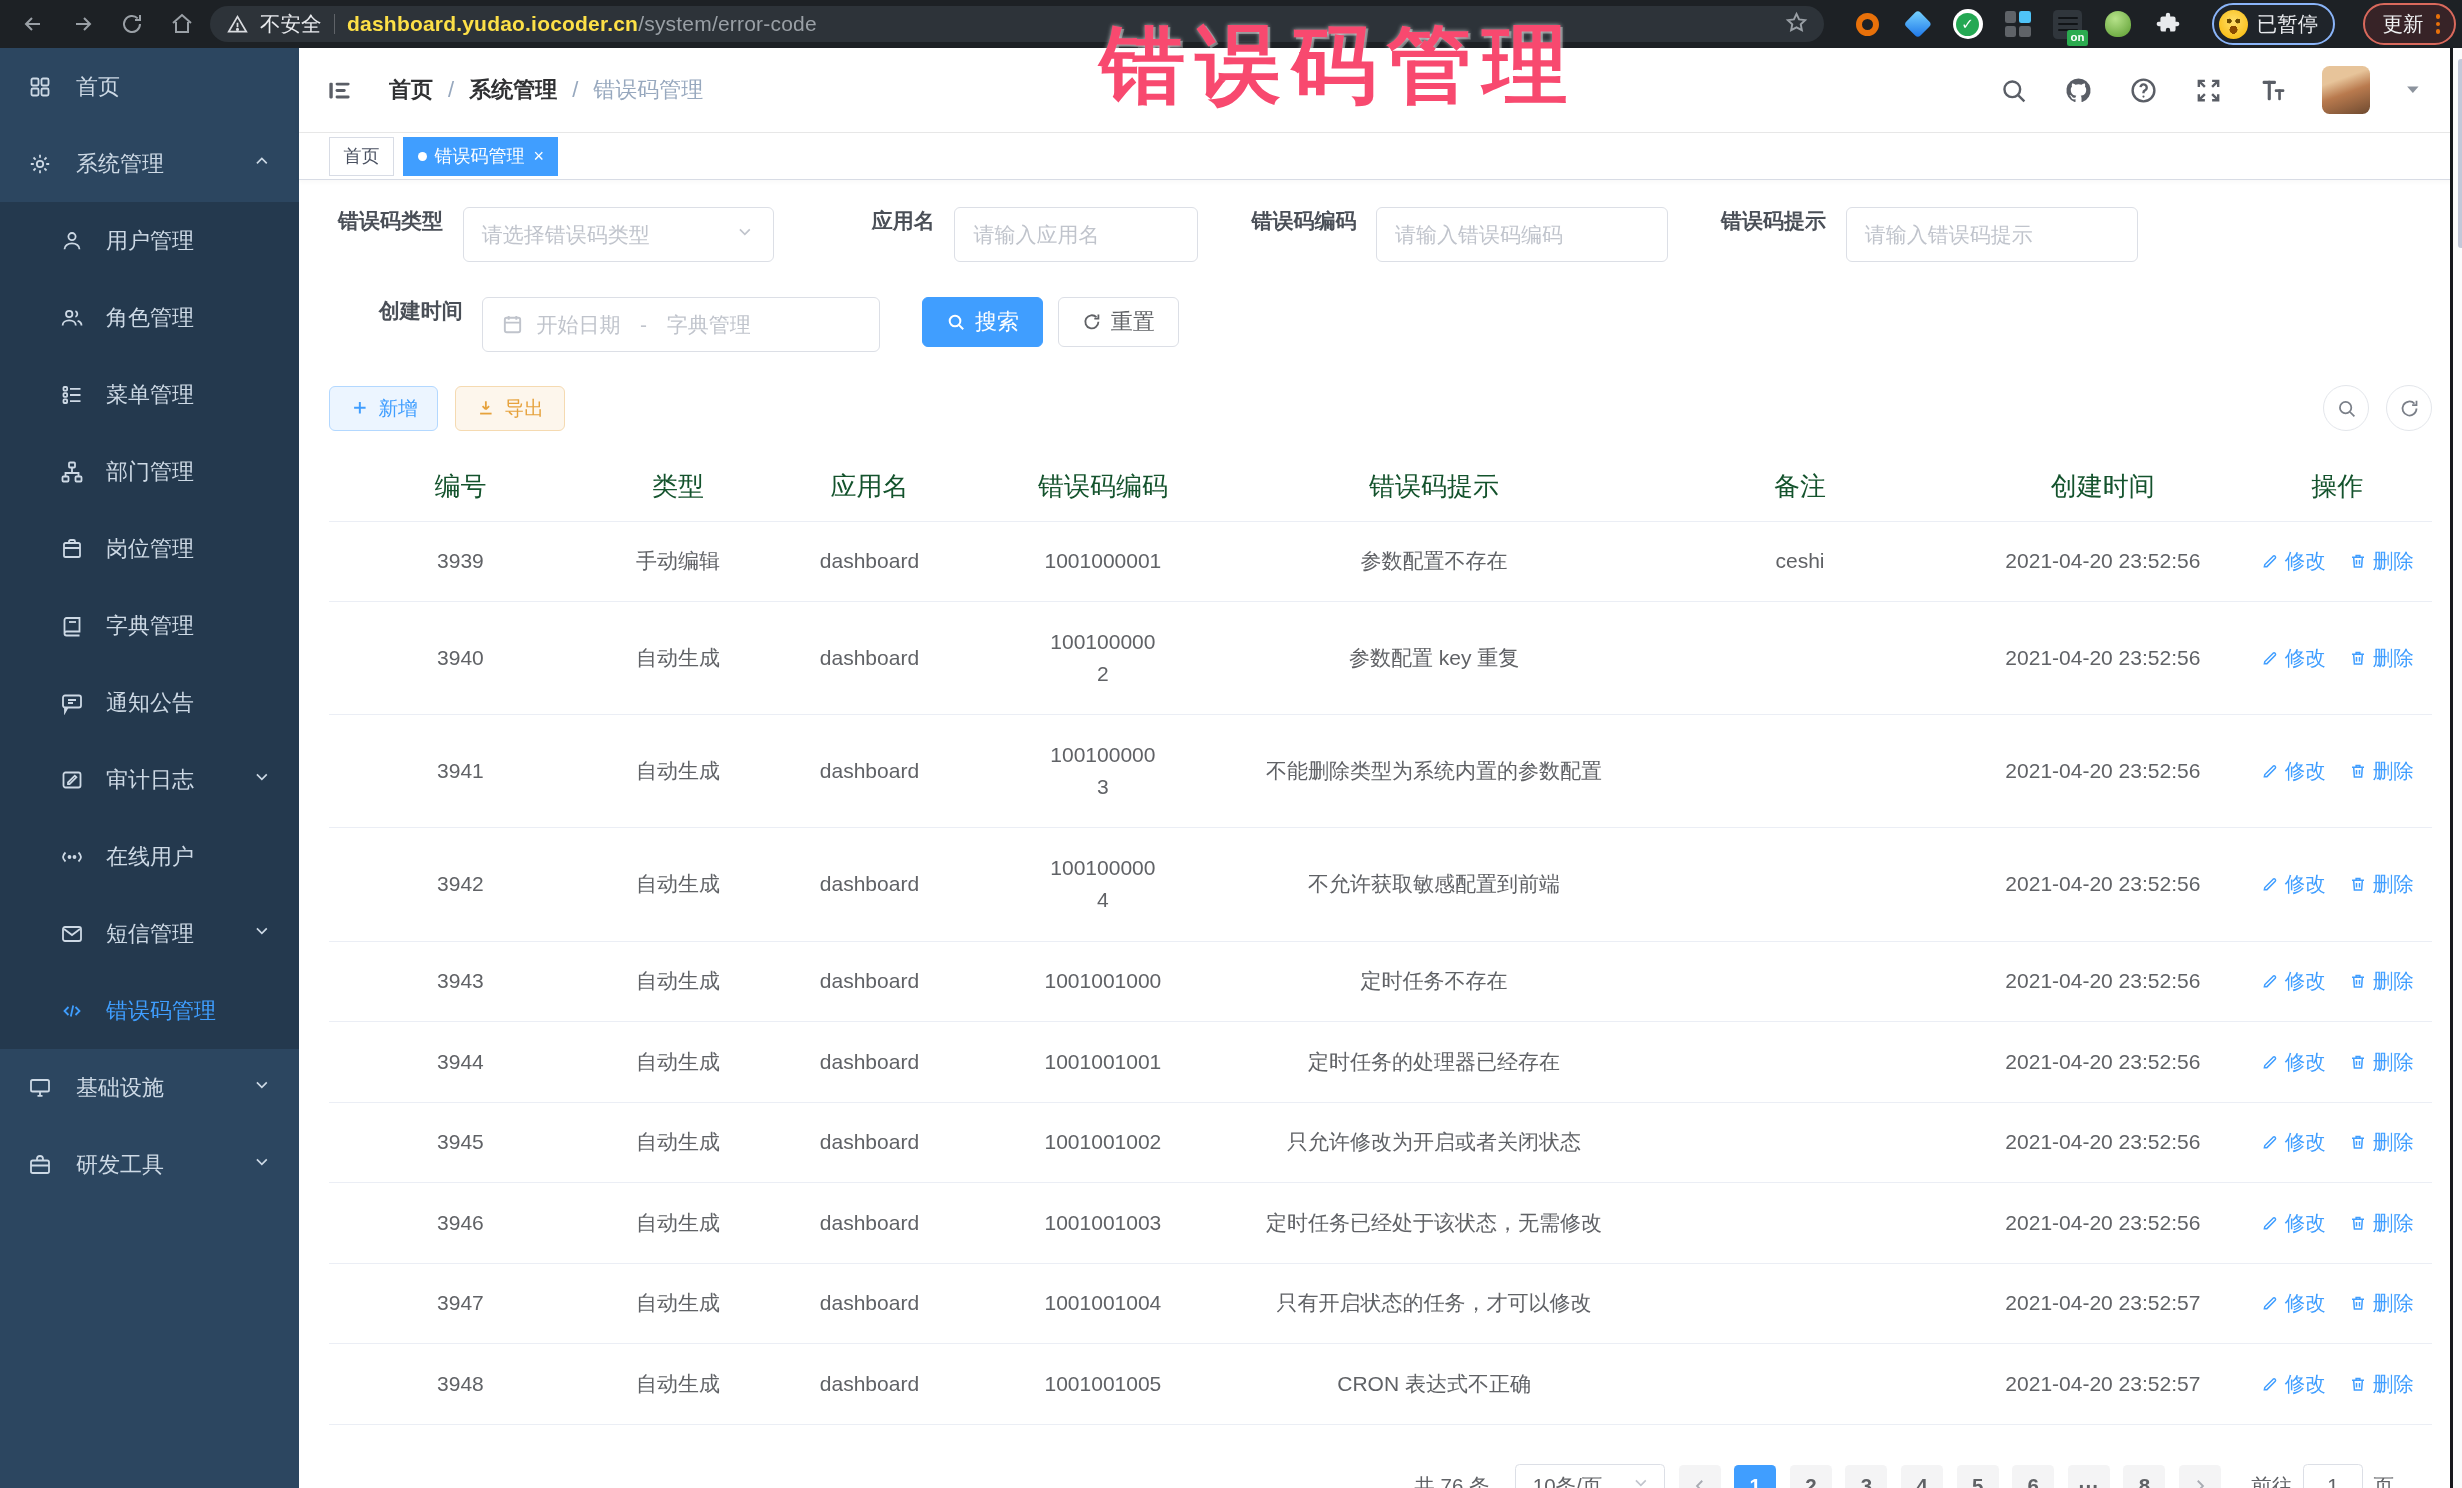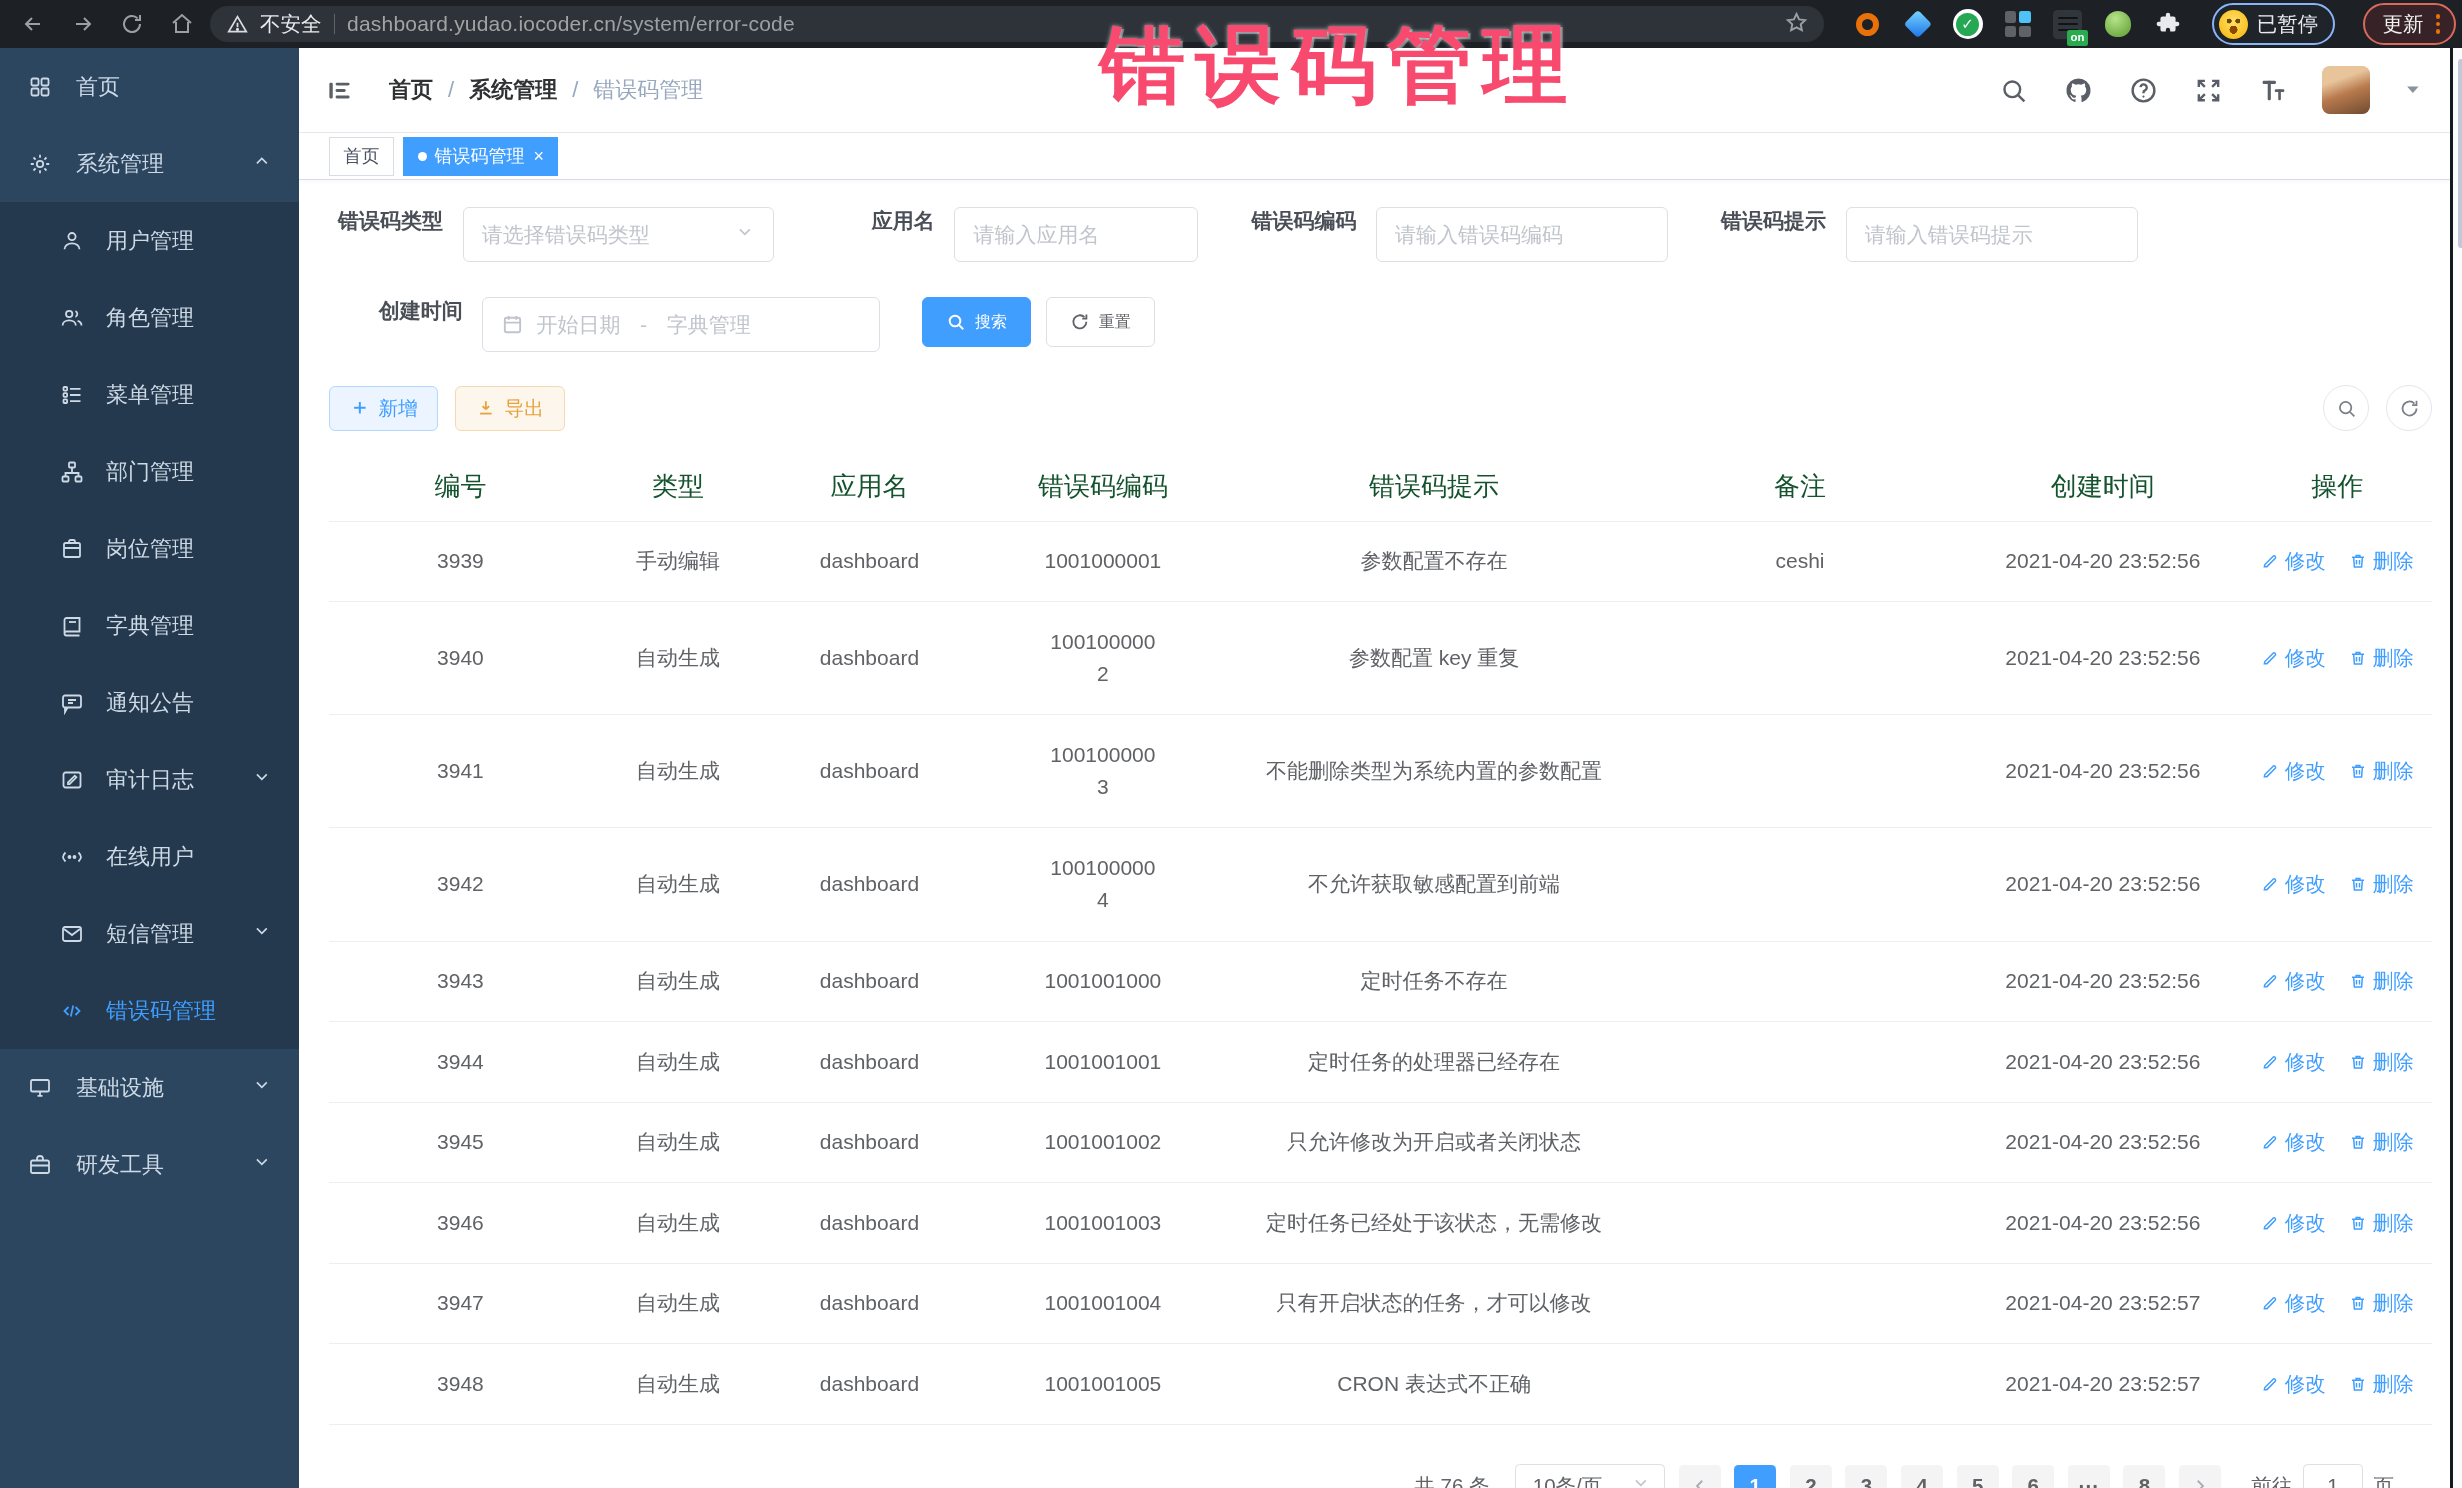--- a/index.html
+++ b/index.html
@@ -10,21 +10,21 @@
   .browser-bar{height:48px;background:#1d2125;display:flex;align-items:center;padding:0 12px;gap:7.6px;box-sizing:border-box;}
   .bnav{width:42px;height:35px;display:flex;align-items:center;justify-content:center;color:#9aa0a6;flex-shrink:0;}
   .bnav svg{width:24px;height:24px;}
   .url-pill{height:36px;flex:0 0 1614px;background:#2d3339;border-radius:19.7px;display:flex;align-items:center;
             padding:0 16.7px;gap:12px;box-sizing:border-box;}
   .url-pill .warn{display:flex;align-items:center;gap:7.6px;color:#dadce0;}
   .url-pill .warn svg{width:21px;height:21px;}
   .sec-label{font-size:20.5px;color:#e8eaed;}
   .url-sep{width:1.5px;height:19.7px;background:#5f6368;}
   .url-text{font-size:21px;letter-spacing:0.2px;white-space:nowrap;}
-  .url-domain{color:#a3a3a3;}
+  .url-domain{color:#fde047;font-weight:bold;}
   .url-path{color:#9aa0a6;}
   .pill-spacer{flex:1;}
   .star{color:#9aa0a6;}
   .star svg{width:23px;height:23px;}
   .ext-row{display:flex;align-items:center;gap:18px;margin-left:19.7px;flex-shrink:0;}
   .ext{width:32px;height:32px;display:flex;align-items:center;justify-content:center;position:relative;}
   .ext-donut{width:23px;height:23px;border:6.8px solid #e8710a;border-radius:50%;box-sizing:border-box;}
   .ext-gem{width:19.7px;height:19.7px;background:linear-gradient(135deg,#7ad6ff,#1a73e8);transform:rotate(45deg);border-radius:3.8px;}
   .ext-check{width:30px;height:30px;background:#fff;border-radius:50%;display:flex;align-items:center;justify-content:center;}
   .ext-check .inner{width:23px;height:23px;background:#24a853;border-radius:50%;color:#fff;display:flex;align-items:center;justify-content:center;font-size:15px;font-weight:bold;}
@@ -110,21 +110,21 @@
   .filter-row{display:flex;align-items:flex-start;margin-bottom:35px;}
   .f-label{font-size:21px;font-weight:700;color:#4a4f57;white-space:nowrap;text-align:right;}
   .f-input{height:55px;border:1.5px solid #dcdfe6;border-radius:6px;background:#fff;display:flex;align-items:center;
            padding:0 18px;box-sizing:border-box;font-size:21px;color:#c0c4cc;cursor:text;}
   .placeholder{color:#c0c4cc;white-space:nowrap;}
   .f-caret{margin-left:auto;color:#c0c4cc;}
   .f-caret svg{width:19.7px;height:19.7px;}
   .date-input .dsep{margin:0 19.7px;color:#c0c4cc;}
   .cal-ic{color:#c0c4cc;margin-right:12px;display:flex;}
   .cal-ic svg{width:23px;height:23px;}
-  .btn{height:50px;border-radius:6px;display:inline-flex;align-items:center;gap:9px;font-size:16px;cursor:pointer;
+  .btn{height:50px;border-radius:6px;display:inline-flex;align-items:center;gap:9px;font-size:22px;cursor:pointer;
        padding:0 23px;box-sizing:border-box;border:1.5px solid transparent;}
   .btn svg{width:19.7px;height:19.7px;}
   .btn-primary{background:#409eff;color:#fff;border-color:#409eff;}
   .btn-plain{background:#fff;color:#606266;border-color:#dcdfe6;}
   .btn-mini{height:45px;font-size:19.7px;padding:0 19.7px;border-radius:6px;}
   .btn-primary-plain{background:#ecf5ff;color:#409eff;border-color:#b3d8ff;}
   .btn-warning-plain{background:#fdf6ec;color:#e6a23c;border-color:#f5dab1;}
   .toolbar{display:flex;align-items:center;gap:16.7px;margin-bottom:26px;}
   .toolbar-right{margin-left:auto;display:flex;gap:16.7px;}
   .circle-btn{width:44px;height:44px;border-radius:50%;border:1.5px solid #e3e6eb;background:#fff;color:#7a7f88;

